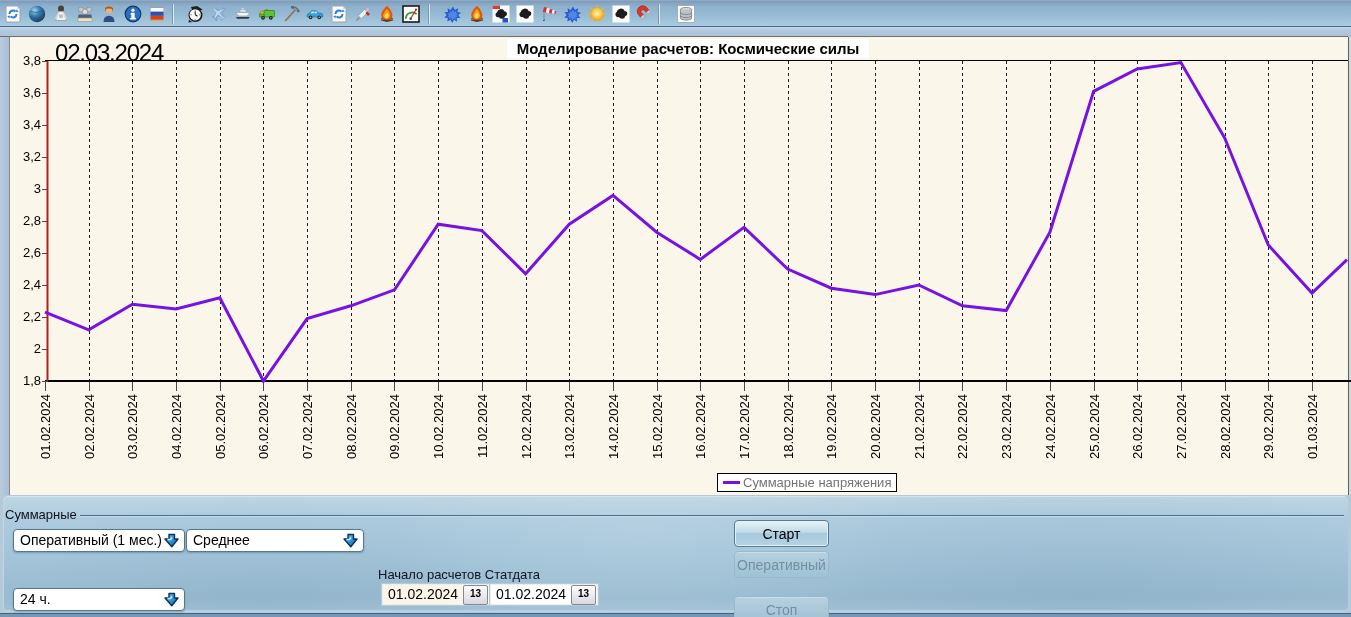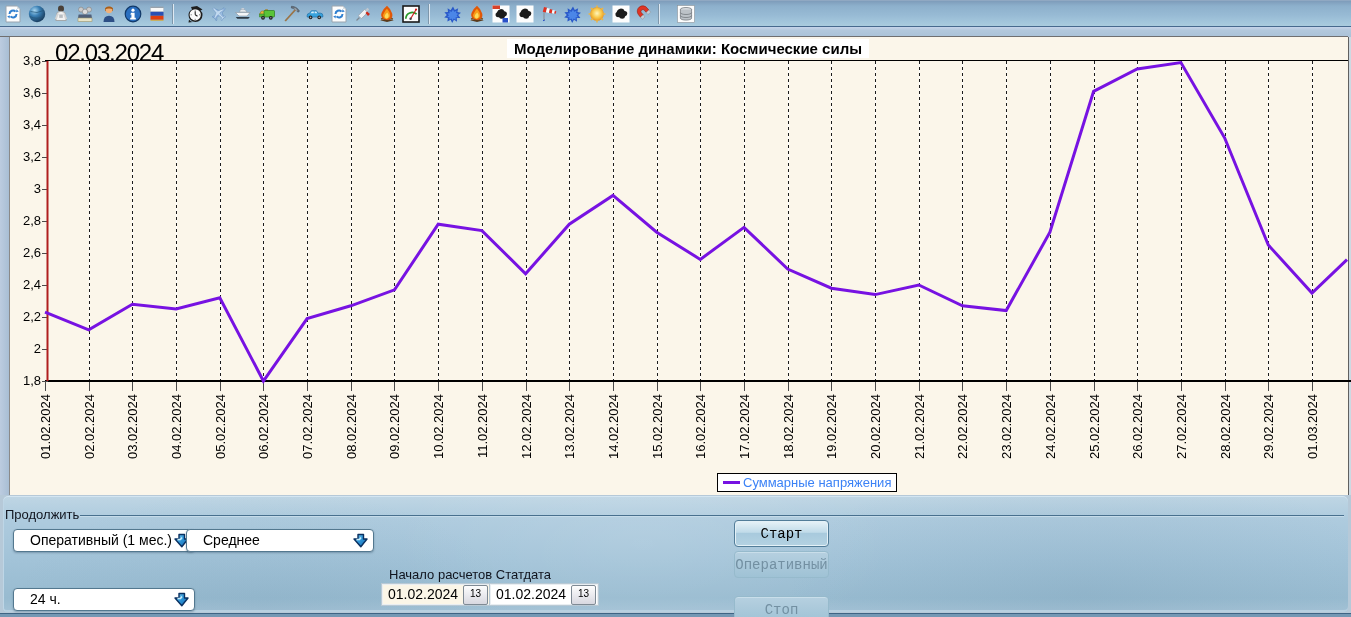--- a/index.html
+++ b/index.html
@@ -12,44 +12,44 @@
 #leftstrip{position:absolute;left:0;top:37px;width:9px;height:458px;
   background:linear-gradient(90deg,#bccce0,#a8bed4);border-right:1px solid #8a8a8a;}
 #rightstrip{position:absolute;left:1348px;top:37px;width:3px;height:458px;
   background:#cdd9e2;border-left:1px solid #606060;}
 #chart{position:absolute;left:10px;top:37px;width:1338px;height:458px;background:#fbf6ea;}
 #chart .topborder{position:absolute;left:-10px;top:-1px;width:1348px;height:1px;background:#6f6f6f;}
 #title{position:absolute;left:507px;top:39px;width:362px;height:19px;background:#ffffff;
   text-align:center;font-weight:bold;font-size:15px;line-height:19px;color:#000;}
 #bigdate{position:absolute;left:10px;top:41px;font-size:24px;line-height:24px;color:#000;letter-spacing:-1.2px;padding-left:45px;}
 #legend{position:absolute;left:717px;top:473px;width:178px;height:17px;background:#fff;
-  border:1px solid #000;font-size:13px;line-height:17px;color:#3b82f6;}
+  border:1px solid #000;font-size:13px;line-height:17px;color:#737373;}
 #legend .sample{display:inline-block;width:17px;height:3px;background:#7712e2;vertical-align:middle;margin:0 3px 2px 5px;}
 #panel{position:absolute;left:3px;top:496px;width:1345px;height:116px;border-radius:5px 5px 4px 4px;
   background:
    radial-gradient(ellipse 420px 190px at 640px 46px, rgba(255,255,255,0.10), rgba(255,255,255,0) 60%),
    radial-gradient(ellipse 500px 230px at 1080px 96px, rgba(70,110,140,0.10), rgba(70,110,140,0) 60%),
    radial-gradient(ellipse 420px 200px at 260px 110px, rgba(70,110,140,0.08), rgba(70,110,140,0) 60%),
    linear-gradient(180deg,#bfd6e4 0%,#aecbde 20%,#a2c3d8 55%,#98bbd0 88%,#a4c2d6 100%);
   box-shadow:inset 0 1px 0 #d4e6f2, inset 1px 0 0 #bed6e6, inset 0 -2px 0 #b8d0e0;}
 #bottomstrip{position:absolute;left:0;top:613px;width:1351px;height:4px;background:#7498b4;border-top:1px solid #3f6484;}
 .gbx{position:absolute;left:5px;top:507px;font-size:13px;color:#10141e;}
 .gline{position:absolute;left:80px;top:515px;width:1264px;height:1px;
   background:#48708e;border-bottom:1px solid #c6dcea;}
 .dd{position:absolute;height:21px;background:#fff;border:1px solid #53788f;border-radius:4px;
-  font-size:14px;color:#000;line-height:21px;padding-left:16px;box-shadow:0 1px 2px rgba(40,70,95,.35);}
+  font-size:14px;color:#000;line-height:21px;padding-left:6px;box-shadow:0 1px 2px rgba(40,70,95,.35);}
 .dd svg{position:absolute;right:4px;top:2px;}
-.lbl{position:absolute;font-size:13px;color:#10141e;margin-left:11px;}
+.lbl{position:absolute;font-size:13px;color:#10141e;}
 .df{position:absolute;width:102px;height:21px;border:1px solid #b9c9d4;background:#fff;
   font-size:14px;color:#000;line-height:21px;padding-left:6px;box-shadow:inset 0 0 0 1px #e9eef2;}
 .df .cal{position:absolute;right:2px;top:1px;width:23px;height:18px;
   background:linear-gradient(180deg,#fdfdfd,#d8d8e0);border:1px solid #7f8a94;border-radius:2px;
-  font-size:10px;font-weight:normal;text-align:center;line-height:16px;color:#000;}
+  font-size:10px;font-weight:bold;text-align:center;line-height:16px;color:#000;}
 .btn{position:absolute;left:734px;width:93px;height:25px;border-radius:4px;text-align:center;
-  font-size:14px;font-family:Liberation Mono, monospace;}
+  font-size:14px;}
 #btnstart{top:520px;background:linear-gradient(180deg,#e8f3f8 0%,#c0dbe9 45%,#a8cadd 50%,#b4d2e2 100%);
   border:1px solid #527d99;box-shadow:inset 0 0 0 1px #e4f1f7;line-height:26px;color:#000;}
 #btncont{top:551px;background:linear-gradient(180deg,#b6d0e0,#9fc2d5);border:1px solid #96bacc;
   box-shadow:inset 0 1px 0 #c9deea;line-height:26px;color:#7390a2;}
 #btnstop{top:596px;background:linear-gradient(180deg,#b6d0e0,#9fc2d5);border:1px solid #96bacc;
   box-shadow:inset 0 1px 0 #c9deea;line-height:26px;color:#7390a2;}
 .sep{position:absolute;top:3px;width:1px;height:20px;background:#7e97ab;box-shadow:1px 0 0 #dfe9f2;}
 .ic{position:absolute;top:4px;width:18px;height:18px;}
 </style></head>
 <body>
@@ -410,27 +410,27 @@
 <text transform="rotate(-90 1055 394)" x="1055" y="394" text-anchor="end" font-size="13">24.02.2024</text>
 <text transform="rotate(-90 1099 394)" x="1099" y="394" text-anchor="end" font-size="13">25.02.2024</text>
 <text transform="rotate(-90 1142 394)" x="1142" y="394" text-anchor="end" font-size="13">26.02.2024</text>
 <text transform="rotate(-90 1186 394)" x="1186" y="394" text-anchor="end" font-size="13">27.02.2024</text>
 <text transform="rotate(-90 1230 394)" x="1230" y="394" text-anchor="end" font-size="13">28.02.2024</text>
 <text transform="rotate(-90 1273 394)" x="1273" y="394" text-anchor="end" font-size="13">29.02.2024</text>
 <text transform="rotate(-90 1317 394)" x="1317" y="394" text-anchor="end" font-size="13">01.03.2024</text>
 </g>
 </svg>
 
-<div id="title">Моделирование динамики: Космические силы</div>
+<div id="title">Моделирование расчетов: Космические силы</div>
 <div id="bigdate">02.03.2024</div>
 <div id="legend"><span class="sample"></span>Суммарные напряжения</div>
 
 <div id="panel"></div>
 <div id="bottomstrip"></div>
-<div class="gbx">Продолжить</div>
+<div class="gbx">Суммарные</div>
 <div class="gline"></div>
 
 <div class="dd" style="left:13px;top:529px;width:164px;">Оперативный (1 мес.)<svg width="17" height="17" viewBox="0 0 17 17" xmlns="http://www.w3.org/2000/svg">
       <defs>
         <linearGradient id="AG1" x1="0" y1="0" x2="1" y2="1">
           <stop offset="0" stop-color="#8fd4f4"></stop>
           <stop offset="45%" stop-color="#2e96d8"></stop>
           <stop offset="100%" stop-color="#1468b0"></stop>
         </linearGradient>
       </defs>

